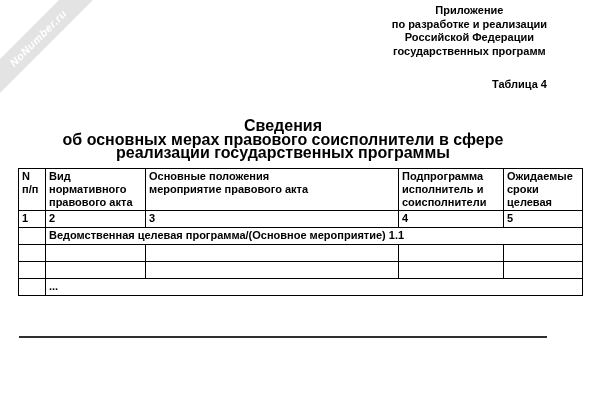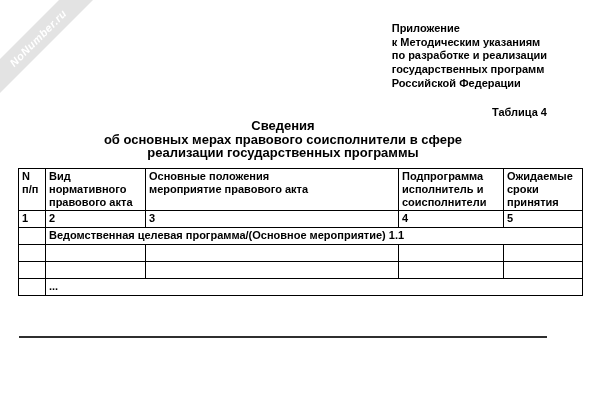--- a/index.html
+++ b/index.html
@@ -16,30 +16,30 @@
     position:absolute; left:-38px; top:26px; width:152px; height:24px;
     background:#e3e3e3;
     transform:rotate(-45deg);
     display:flex; align-items:center; justify-content:center;
   }
   .ribbon span {
     color:#ffffff; font-size:11px; font-style:italic; letter-spacing:0.5px;
     white-space:nowrap;
   }
   .hdr-block {
-    position:absolute; top:22px; right:53px;
-    font-size:11px; line-height:13.7px; text-align:left; white-space:nowrap;
+    position:absolute; top:4px; right:53px;
+    font-size:11px; line-height:13.7px; text-align:center; white-space:nowrap;
   }
   .table-ref {
-    position:absolute; top:106px; right:53px;
+    position:absolute; top:78px; right:53px;
     font-size:11px; line-height:13px; text-align:right; white-space:nowrap;
   }
   .doc-title {
     position:absolute; top:119px; left:19px; width:528px;
-    font-size:13px; line-height:13.7px; text-align:center;
+    font-size:16px; line-height:13.7px; text-align:center;
   }
   table.main {
     position:absolute; left:18px; top:168px; width:564px;
     border-collapse:collapse; table-layout:fixed;
     font-size:11px; line-height:13px; font-weight:bold;
   }
   table.main td {
     border:1px solid #000000;
     padding:1px 3px;
     vertical-align:top;
@@ -56,24 +56,23 @@
 </style>
 </head>
 <body>
 
 <div class="ribbon">
   <span>NoNumber.ru</span>
 </div>
 
 <div class="hdr-block">
   <div>Приложение</div>
-  <div>к Методическим указаниям</div>
   <div>по разработке и реализации</div>
+  <div>Российской Федерации</div>
   <div>государственных программ</div>
-  <div>Российской Федерации</div>
 </div>
 
 <div class="table-ref">Таблица 4</div>
 
 <div class="doc-title">
   <div>Сведения</div>
   <div>об основных мерах правового соисполнители в сфере</div>
   <div>реализации государственных программы</div>
 </div>
 
@@ -101,21 +100,21 @@
         <div>мероприятие правового акта</div>
       </td>
       <td>
         <div>Подпрограмма</div>
         <div>исполнитель и</div>
         <div>соисполнители</div>
       </td>
       <td>
         <div>Ожидаемые</div>
         <div>сроки</div>
-        <div>принятия</div>
+        <div>целевая</div>
       </td>
     </tr>
     <tr class="small">
       <td>1</td>
       <td>2</td>
       <td>3</td>
       <td>4</td>
       <td>5</td>
     </tr>
     <tr class="small">

